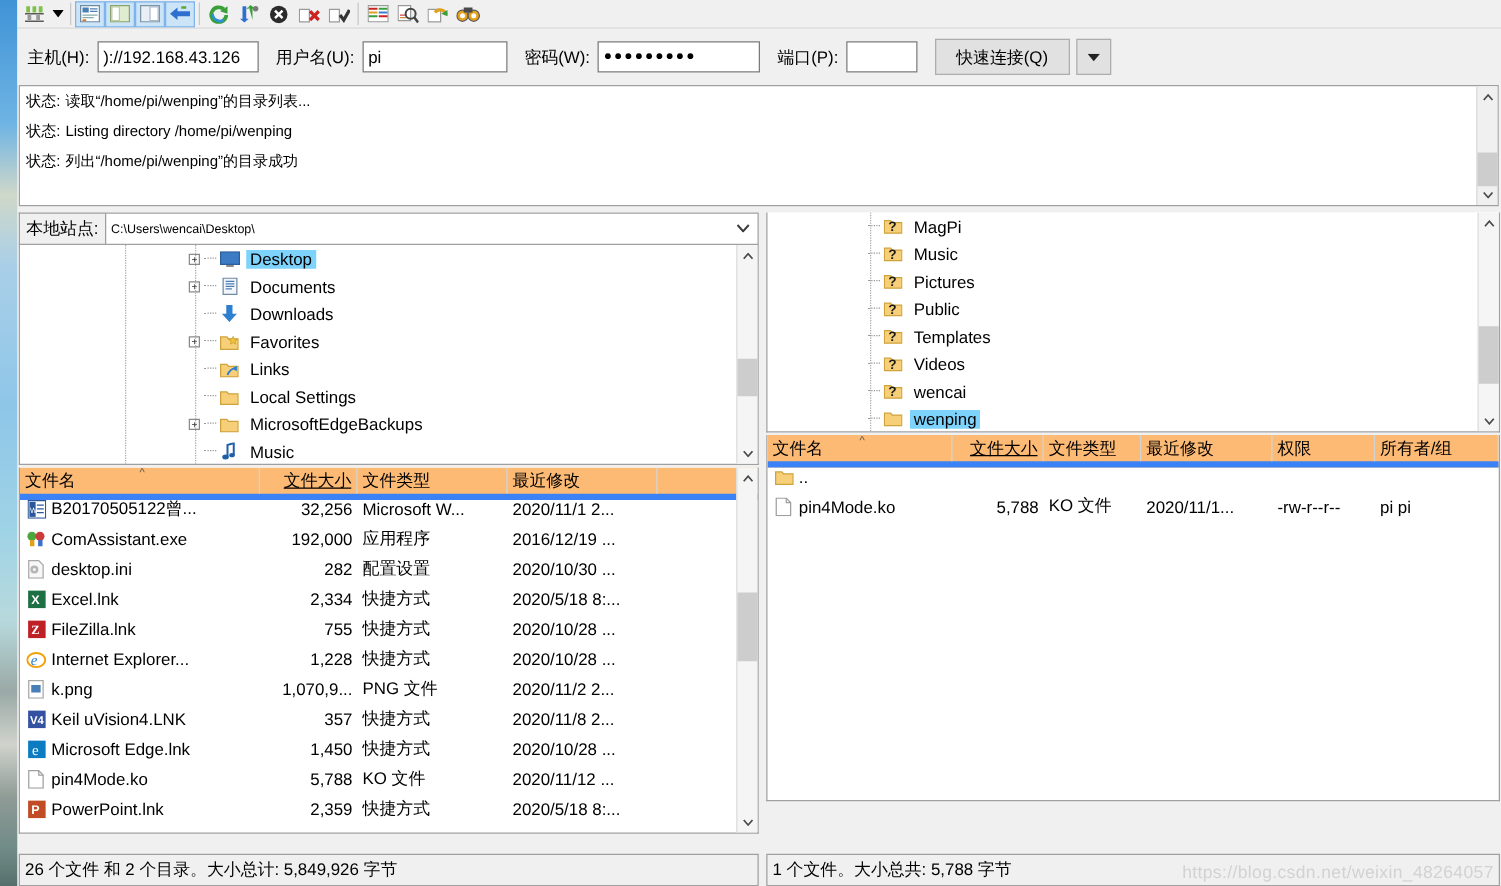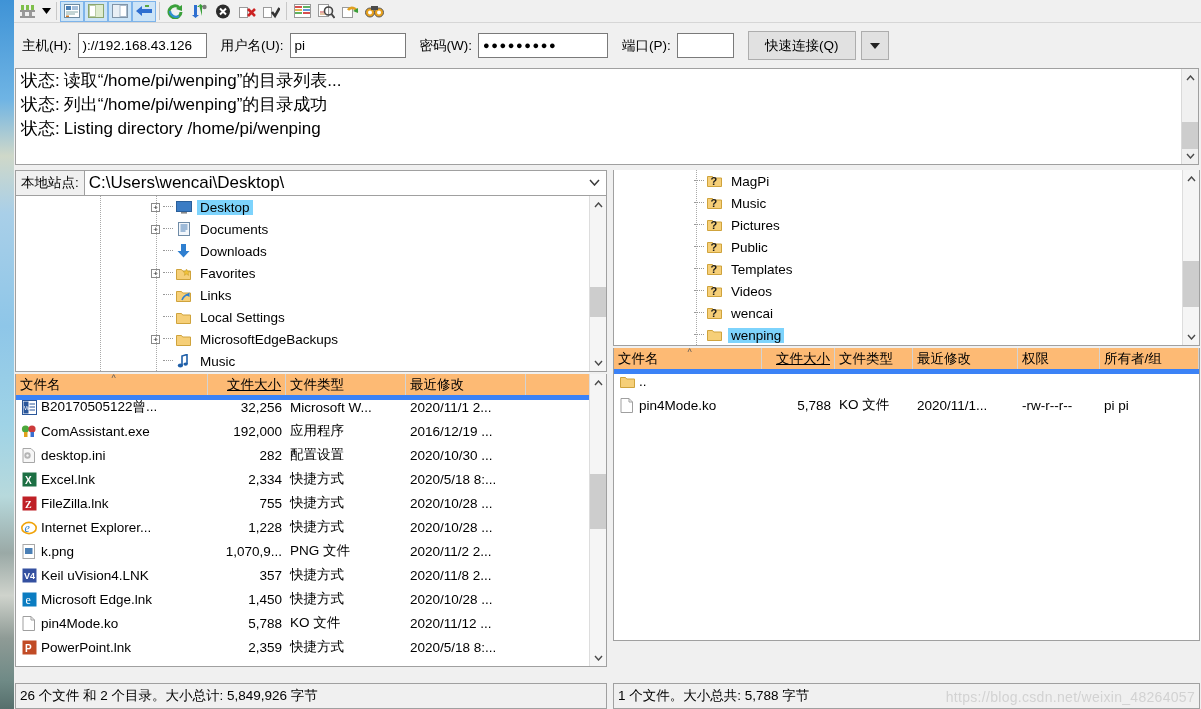--- a/index.html
+++ b/index.html
@@ -45,42 +45,42 @@
   .qc-dropdown{
     width:28px;height:29px;background:#e1e1e1;border:1px solid #adadad;margin-left:5px;
     display:flex;align-items:center;justify-content:center;box-sizing:border-box;font-size:9px;
   }
 
   
   #log{
     position:absolute;left:1px;top:68px;width:1184px;height:97px;
     background:#fff;border:1px solid #a0a0a0;box-sizing:border-box;overflow:hidden;
   }
-  .log-line{height:24px;line-height:24px;padding-left:5px;font-size:17px;white-space:nowrap;}
+  .log-line{height:24px;line-height:24px;padding-left:5px;font-size:12px;white-space:nowrap;}
   .log-pfx{margin-right:4px;}
   #log-scroll{
     position:absolute;right:0;top:0;width:17px;height:95px;background:#f0f0f0;
     border-left:1px solid #d9d9d9;box-sizing:border-box;
   }
   .sb-arrow{width:17px;height:17px;display:flex;align-items:center;justify-content:center;font-size:9px;color:#555;}
   .sb-thumb{position:absolute;background:#cdcdcd;left:0;width:17px;}
 
   
   .pane{position:absolute;top:170px;width:592px;height:537px;}
   #left-pane{left:1px;}
   #right-pane{left:599px;}
 
   .site-row{display:flex;height:26px;align-items:stretch;}
   .site-label{
     display:flex;align-items:center;padding:0 5px;font-size:13.5px;background:#f0f0f0;
     border:1px solid #a0a0a0;border-right:none;box-sizing:border-box;white-space:nowrap;
   }
   .site-combo{
     flex:1;display:flex;align-items:center;background:#fff;border:1px solid #a0a0a0;
-    box-sizing:border-box;font-size:17px;padding-left:4px;position:relative;
+    box-sizing:border-box;font-size:10px;padding-left:4px;position:relative;
   }
   .combo-caret{position:absolute;right:6px;font-size:9px;color:#444;}
 
   .tree{
     position:relative;height:176px;background:#fff;border:1px solid #a0a0a0;border-top:none;
     box-sizing:border-box;overflow:hidden;
   }
   .tree-inner{position:absolute;left:0;top:0;right:18px;bottom:0;overflow:hidden;}
   .tree-row{height:22px;display:flex;align-items:center;white-space:nowrap;font-size:13.5px;}
   .tree-row .ind{display:inline-block;}
@@ -284,24 +284,24 @@
           </svg>
       </div>
     </div>
   </div>
 
   <div id="log">
     <div class="log-line">
       <span class="log-pfx">状态:</span><span>读取“/home/pi/wenping”的目录列表...</span>
     </div>
     <div class="log-line">
+      <span class="log-pfx">状态:</span><span>Listing directory /home/pi/wenping</span>
+    </div>
+    <div class="log-line">
       <span class="log-pfx">状态:</span><span>列出“/home/pi/wenping”的目录成功</span>
-    </div>
-    <div class="log-line">
-      <span class="log-pfx">状态:</span><span>Listing directory /home/pi/wenping</span>
     </div>
     <div id="log-scroll">
       <div class="sb-arrow">
         <svg width="9" height="6" viewBox="0 0 9 6">
             <polyline points="1,5 4.5,1 8,5" fill="none" stroke="#4a4a4a" stroke-width="1.4"></polyline>
           </svg>
       </div>
       <div class="sb-thumb" style="top:53px;height:27px;"></div>
       <div class="sb-arrow" style="position:absolute;bottom:0;">
         <svg width="9" height="6" viewBox="0 0 9 6">

